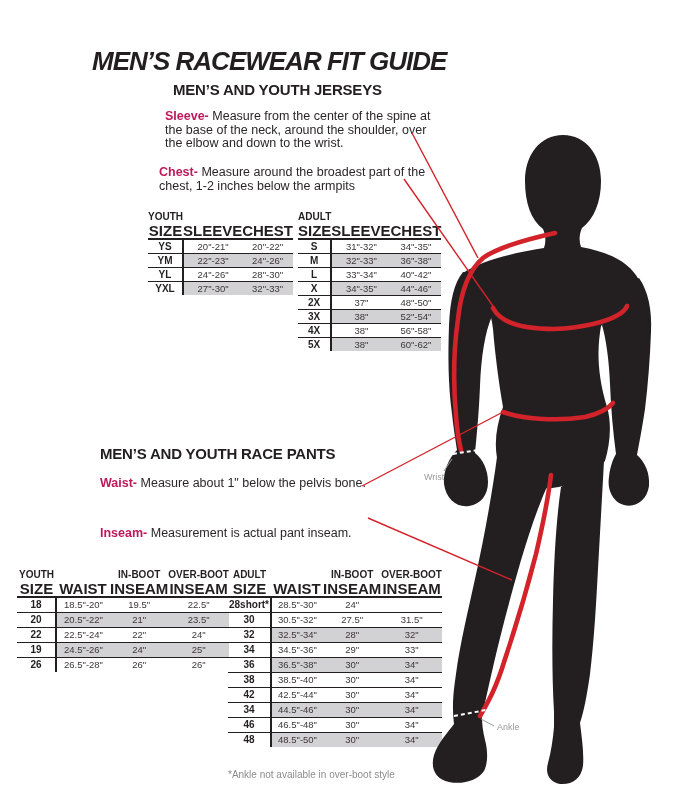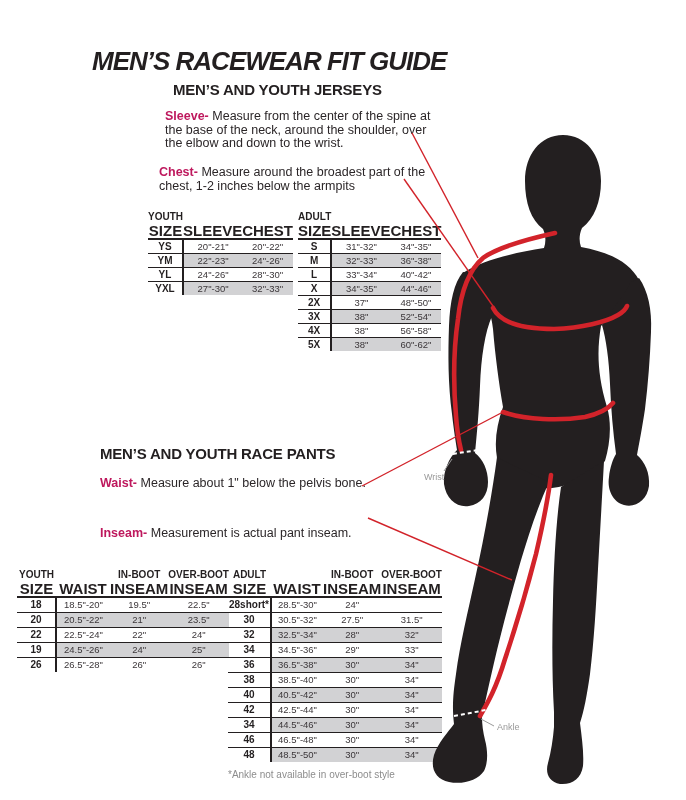--- a/index.html
+++ b/index.html
@@ -261,26 +261,20 @@
             <td>36.5"-38"</td>
             <td>30"</td>
             <td>34"</td>
           </tr>
           <tr>
             <td class="c0">38</td>
             <td>38.5"-40"</td>
             <td>30"</td>
             <td>34"</td>
           </tr>
-          <tr class="shade">
-            <td class="c0">40</td>
-            <td>40.5"-42"</td>
-            <td>30"</td>
-            <td>34"</td>
-          </tr>
           <tr>
             <td class="c0">42</td>
             <td>42.5"-44"</td>
             <td>30"</td>
             <td>34"</td>
           </tr>
           <tr class="shade">
             <td class="c0">34</td>
             <td>44.5"-46"</td>
             <td>30"</td>

